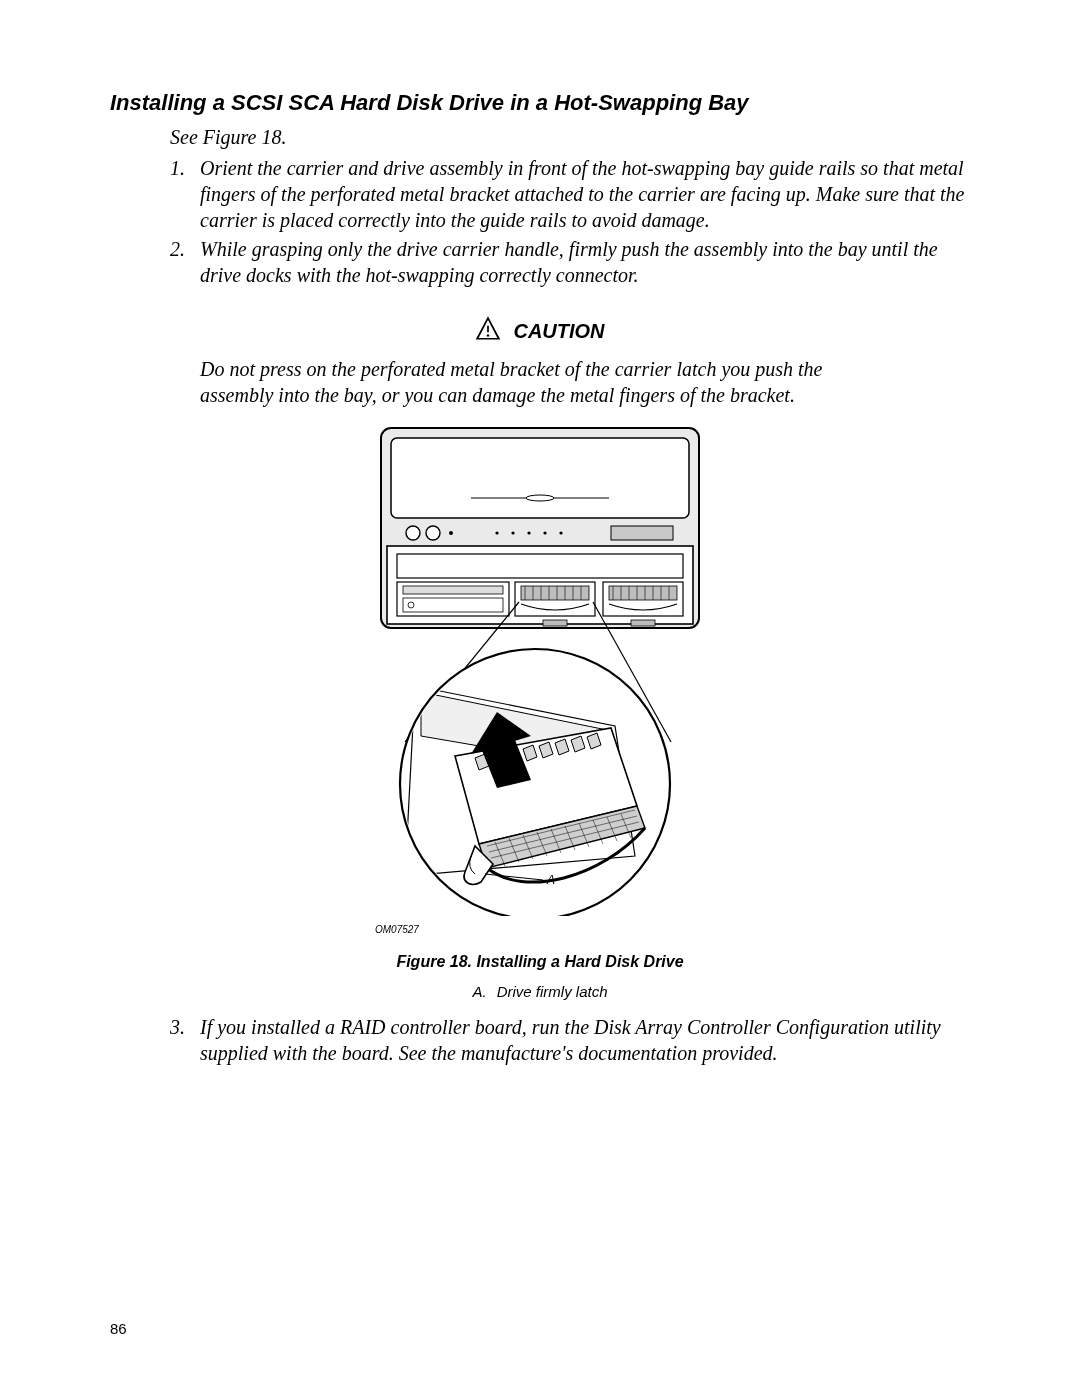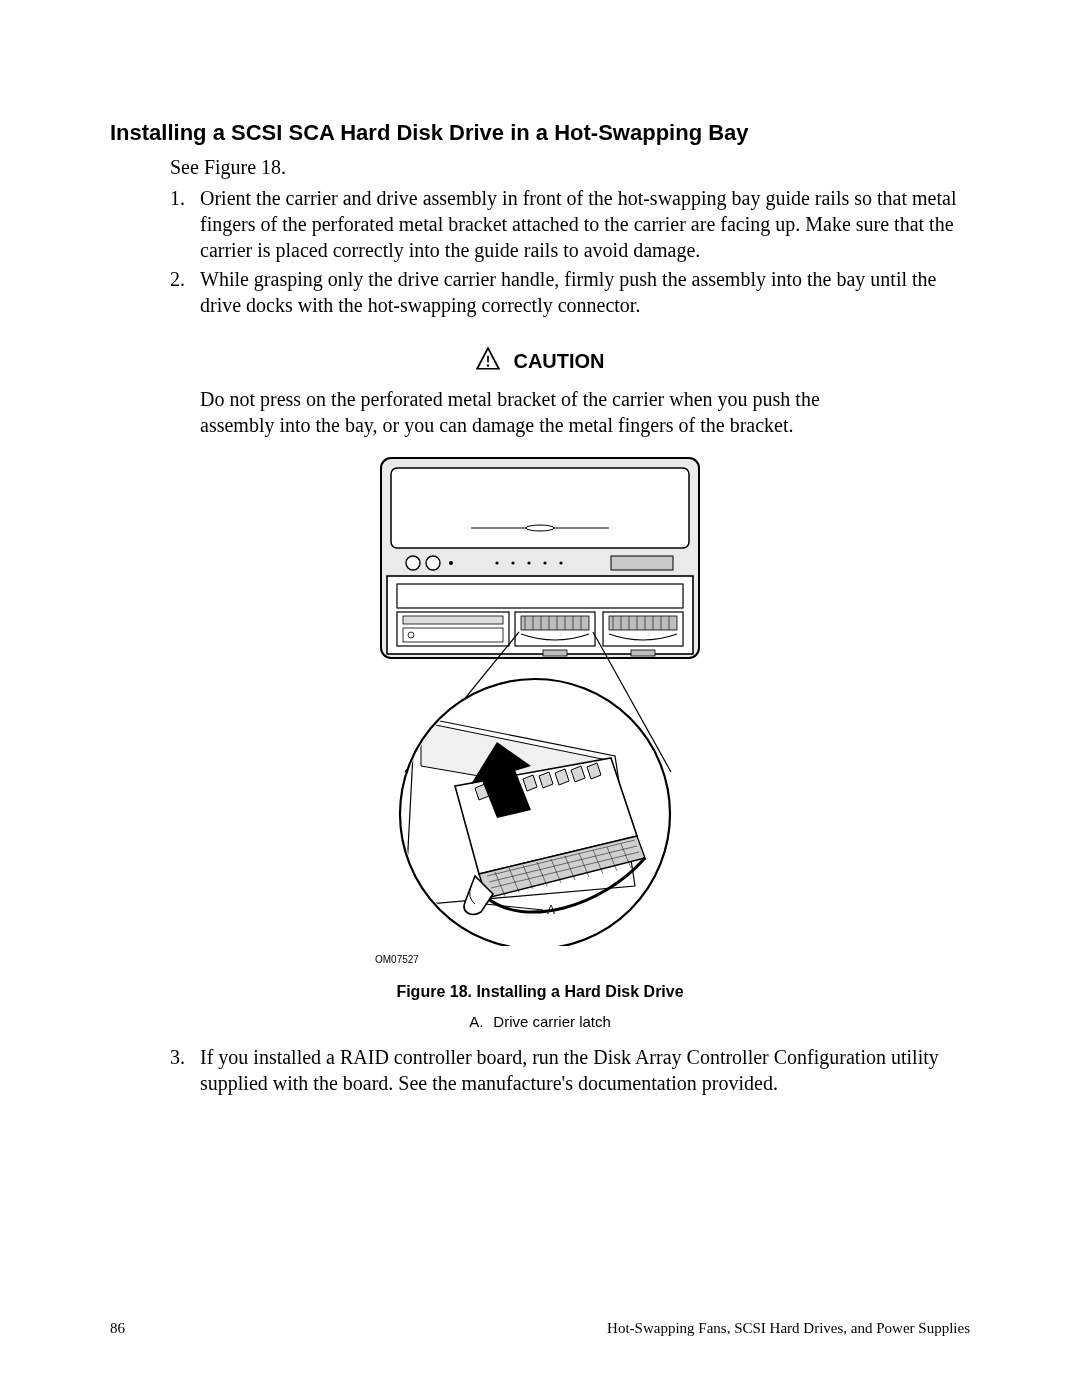--- a/index.html
+++ b/index.html
@@ -9,21 +9,22 @@
   }
   body {
     width: 1080px;
     height: 1397px;
     background: #fff;
     font-family: "Times New Roman", Times, serif;
     color: #000;
     position: relative;
   }
   .page {
-    padding: 120px 110px 0 110px;
+    padding: 90px 110px 0 110px;
+    font-style: italic;
   }
   .section-title {
     font-family: Arial, Helvetica, sans-serif;
     font-weight: bold;
     font-size: 22px;
     margin-bottom: 10px;
   }
   .intro-line {
     font-size: 20px;
     margin-left: 60px;
@@ -105,21 +106,21 @@
     margin-left: 60px;
     margin-top: 4px;
   }
   .footer {
     position: absolute;
     bottom: 60px;
     left: 110px;
     right: 110px;
     display: flex;
     justify-content: space-between;
-    font-family: Liberation Serif, serif;
+    font-family: Liberation Sans, sans-serif;
     font-size: 15px;
   }
 </style>
 </head>
 <body>
 
 <div class="page">
 
   <h2 class="section-title">Installing a SCSI SCA Hard Disk Drive in a Hot-Swapping Bay</h2>
 
@@ -140,21 +141,21 @@
     <span>
       <svg viewBox="0 0 24 24">
           <path d="M12 2 L22 21 L2 21 Z" fill="none" stroke="#000" stroke-width="1.6"></path>
           <line x1="12" y1="9" x2="12" y2="15" stroke="#000" stroke-width="1.6"></line>
           <circle cx="12" cy="18" r="1.1" fill="#000"></circle>
         </svg>
     </span>
     <span class="caution-label">CAUTION</span>
   </div>
 
-  <p class="caution-body">Do not press on the perforated metal bracket of the carrier when you push the assembly into the bay, or you can damage the metal fingers of the bracket.</p>
+  <p class="caution-body">Do not press on the perforated metal bracket of the carrier latch you push the assembly into the bay, or you can damage the metal fingers of the bracket.</p>
 
   <div class="figure-wrap">
     <div class="figure-frame">
       <svg viewBox="0 0 330 490" width="330" height="490">
 
         <rect x="6" y="2" width="318" height="200" rx="10" ry="10" fill="#eaeaea" stroke="#000" stroke-width="2"></rect>
         <rect x="16" y="12" width="298" height="80" rx="6" ry="6" fill="#fff" stroke="#000" stroke-width="1.5"></rect>
         <line x1="96" y1="72" x2="234" y2="72" stroke="#000" stroke-width="1.2"></line>
         <ellipse cx="165" cy="72" rx="14" ry="3" fill="#fff" stroke="#000" stroke-width="1"></ellipse>
 
@@ -260,29 +261,28 @@
         </g>
 
         <line x1="110" y1="448" x2="168" y2="454" stroke="#000" stroke-width="1"></line>
         <text x="172" y="458" font-family="Arial, Helvetica, sans-serif" font-size="12">A</text>
       </svg>
       <div class="figure-ref">OM07527</div>
     </div>
     <div class="figure-caption">Figure 18.  Installing a Hard Disk Drive</div>
     <div class="legend">
       <span>A.</span>
-      <span>Drive carrier latch</span>
+      <span>Drive firmly latch</span>
     </div>
   </div>
 
   <div class="step-list-bottom">
     <div class="step">
       <span class="num">3.</span>
       <span class="txt">If you installed a RAID controller board, run the Disk Array Controller Configuration utility supplied with the board.  See the manufacture's documentation provided.</span>
     </div>
   </div>
 
 </div>
 
 <div class="footer">
   <span>86</span>
-  <span>Hot-Swapping Fans, SCSI Hard Drives, and Power Supplies</span>
 </div>
 
 </body></html>

